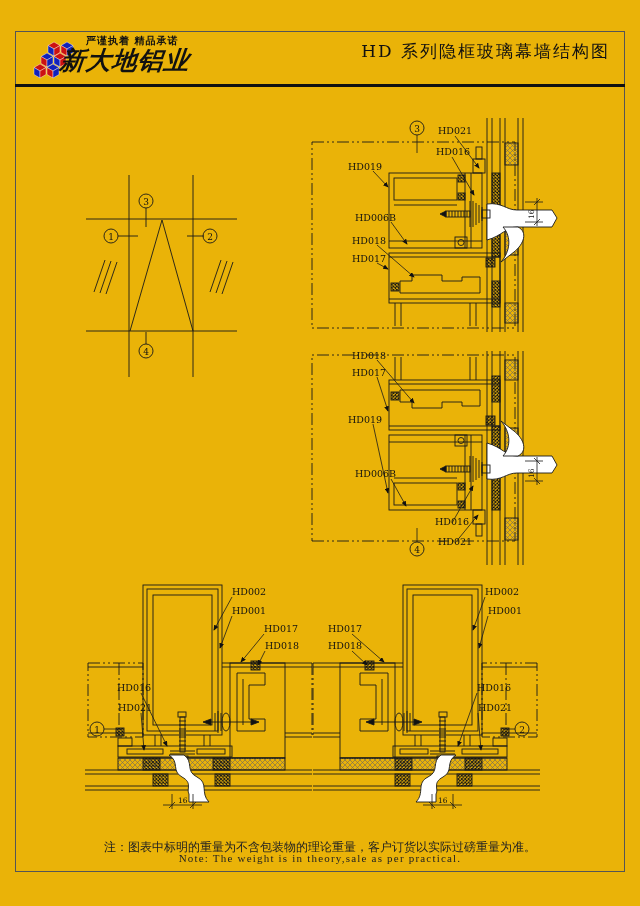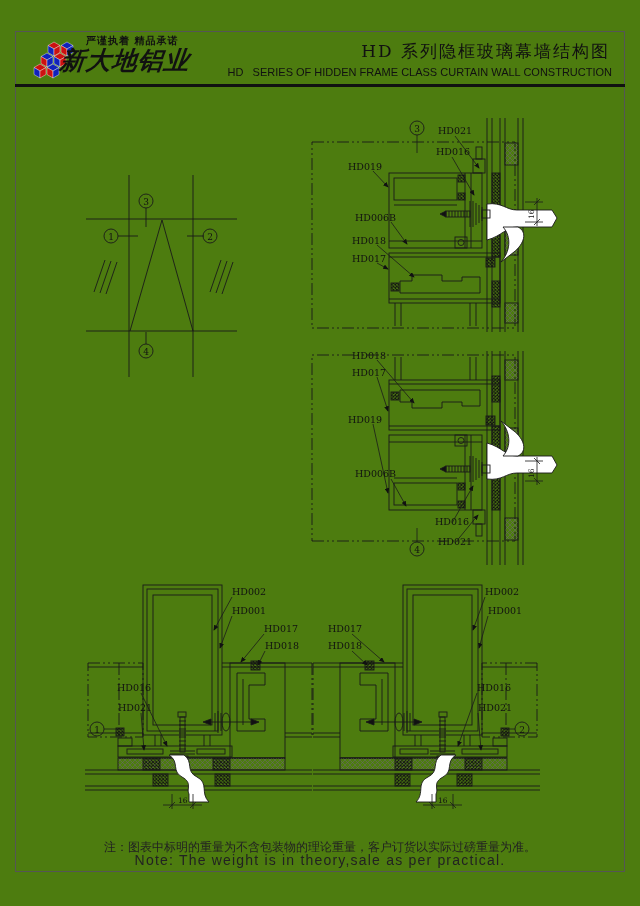--- a/index.html
+++ b/index.html
@@ -1,33 +1,33 @@
 <!DOCTYPE html>
 <html><head>
 <meta charset="utf-8">
 <style>
   html,body{margin:0;padding:0;background:#fff;}
-  .page{position:relative;width:640px;height:906px;background:#4d7c0f;overflow:hidden;
+  .page{position:relative;width:640px;height:906px;background:#eab308;overflow:hidden;
         font-family:"Liberation Sans",sans-serif;color:#111;}
   .border-box{position:absolute;left:15px;top:31px;width:608px;height:839px;
               border:1px solid #555;}
   .header-sep{position:absolute;left:15px;top:84px;width:610px;height:3px;background:#111;}
   .logo{position:absolute;left:28px;top:40px;}
   .slogan{position:absolute;left:86px;top:34px;font-size:10px;font-weight:bold;
           letter-spacing:1px;font-family:"DejaVu Serif",serif;}
   .company{position:absolute;left:60px;top:44px;font-size:25px;font-weight:bold;
            font-style:italic;letter-spacing:1px;font-family:"DejaVu Serif",serif;
            transform:skewX(-6deg);}
   .title-cn{position:absolute;right:30px;top:40px;font-size:17px;font-weight:400;
             letter-spacing:2px;font-family:"DejaVu Serif",serif;}
   .title-en{position:absolute;right:28px;top:66px;font-size:11px;white-space:pre;
             font-family:"Liberation Sans",sans-serif;}
   .note{position:absolute;left:0;width:640px;text-align:center;color:#222;}
   .note-cn{top:839px;font-size:12px;}
-  .note-en{top:852px;font-size:14px;font-family:Liberation Sans, sans-serif;letter-spacing:1.2px;}
+  .note-en{top:852px;font-size:11px;font-family:Liberation Serif, serif;letter-spacing:1.2px;}
   svg{position:absolute;overflow:visible;}
   .draw{stroke:#1a1a1a;fill:none;stroke-width:0.9;}
   .dashdot{stroke-dasharray:12 3 2 3 2 3;}
   .lbl{font-family:"DejaVu Serif",serif;font-size:9.5px;fill:#111;stroke:none;}
   .dimtxt{font-family:"DejaVu Serif",serif;font-size:7.5px;fill:#111;stroke:none;}
   .mk{font-family:"DejaVu Serif",serif;font-size:9px;fill:#111;stroke:none;text-anchor:middle;}
   .ldr{stroke:#1a1a1a;stroke-width:0.8;fill:none;marker-end:url(#arr);}
   .thin{stroke:#1a1a1a;stroke-width:0.8;fill:none;}
 </style>
 </head>
@@ -177,21 +177,20 @@
     <use href="#cubeA" x="26" y="9"></use>
       <use href="#cubeB" x="39" y="9"></use>
     <use href="#cubeB" x="19" y="20"></use>
       <use href="#cubeA" x="32" y="20"></use>
     <use href="#cubeA" x="12" y="31"></use>
       <use href="#cubeB" x="25" y="31"></use>
   </svg>
   <div class="slogan">严谨执着 精品承诺</div>
   <div class="company">新大地铝业</div>
   <div class="title-cn">HD 系列隐框玻璃幕墙结构图</div>
-  <div class="title-en">HD   SERIES OF HIDDEN FRAME CLASS CURTAIN WALL CONSTRUCTION</div>
 
   <svg style="left:80px;top:165px" width="165" height="222" viewBox="0 0 165 222">
     <g class="draw">
       <line x1="49" y1="10" x2="49" y2="212"></line>
       <line x1="113" y1="10" x2="113" y2="212"></line>
       <line x1="6" y1="54" x2="157" y2="54"></line>
       <line x1="6" y1="166" x2="157" y2="166"></line>
       <path d="M82,55 L50,166 M82,55 L113,166"></path>
       <path d="M14,127 L25,95 M20,128 L31,96 M26,129 L37,97"></path>
       <path d="M130,127 L141,95 M136,128 L147,96 M142,129 L153,97"></path>

